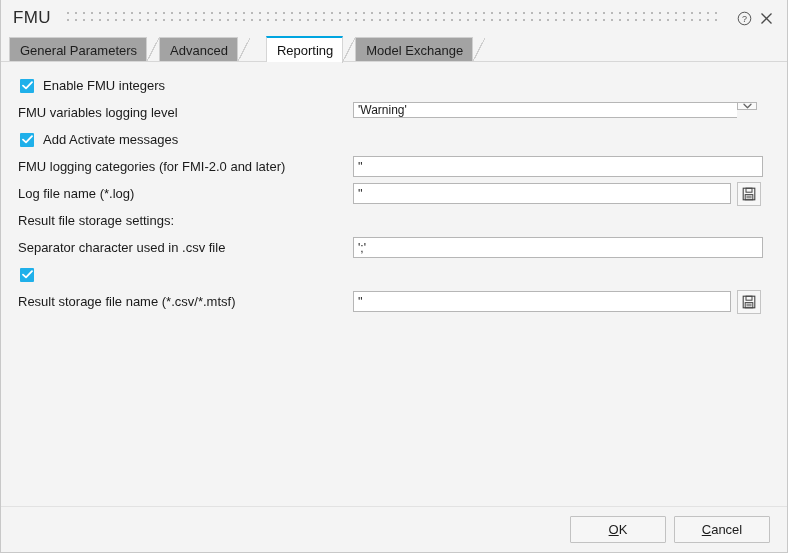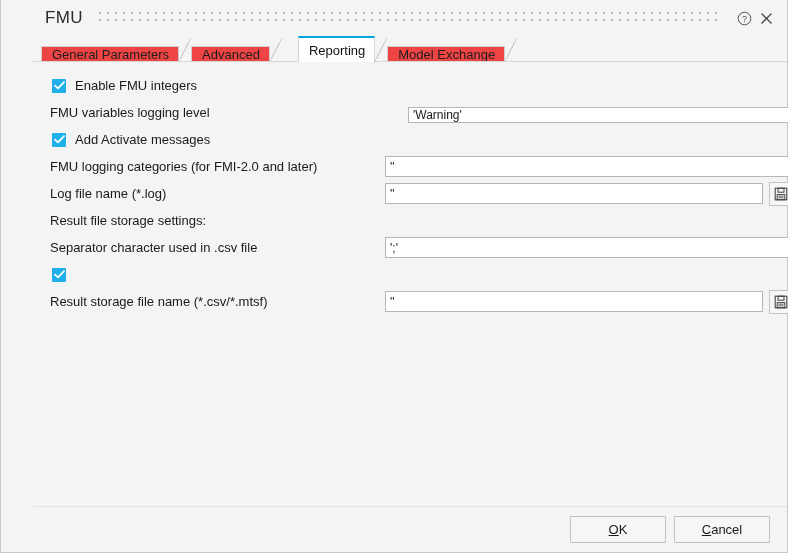--- a/index.html
+++ b/index.html
@@ -20,21 +20,20 @@
   #window {
     position: relative;
     width: 788px;
     height: 553px;
     box-sizing: border-box;
     background: #f4f4f4;
     border: 1px solid #c8c8c8;
     border-top: none;
     display: flex;
     flex-direction: column;
-    padding-left: 32px;
   }
 
   
   #titlebar {
     position: relative;
     height: 36px;
     flex: 0 0 36px;
     display: flex;
     align-items: center;
     background: #f4f4f4;
@@ -92,29 +91,29 @@
   }
   #tabstrip::after {
     content: "";
     position: absolute;
     left: 0; right: 0; bottom: 0;
     height: 1px;
     background: #d7d7d7;
   }
   .tab {
     position: relative;
-    height: 16px;
+    height: 25px;
     box-sizing: border-box;
     display: flex;
     align-items: center;
     padding: 0 9px 0 10px;
     margin-right: 12px;
     font-size: 13px;
     color: #1d1d1d;
-    background: #ef4444;
+    background: #a3a3a3;
     border: 1px solid #cfcfcf;
     border-bottom: none;
     cursor: pointer;
     white-space: nowrap;
   }
   
   .tab::after {
     content: "";
     position: absolute;
     right: -13px;
@@ -201,26 +200,25 @@
     cursor: text;
     overflow: hidden;
     white-space: nowrap;
   }
   .w-full  { width: 410px; }
   .w-short { width: 378px; }
 
   
   .combo {
     display: flex;
-    align-items: flex-end;
+    align-items: flex-start;
     width: 404px;
     height: 21px;
     box-sizing: border-box;
     cursor: pointer;
-    margin-left: 23px;
   }
   .combo-value {
     flex: 1 1 auto;
     background: #ffffff;
     border: 1px solid #b6b6b6;
     border-right: none;
     font-size: 12px;
     display: flex;
     align-items: center;
     padding: 0 4px;

